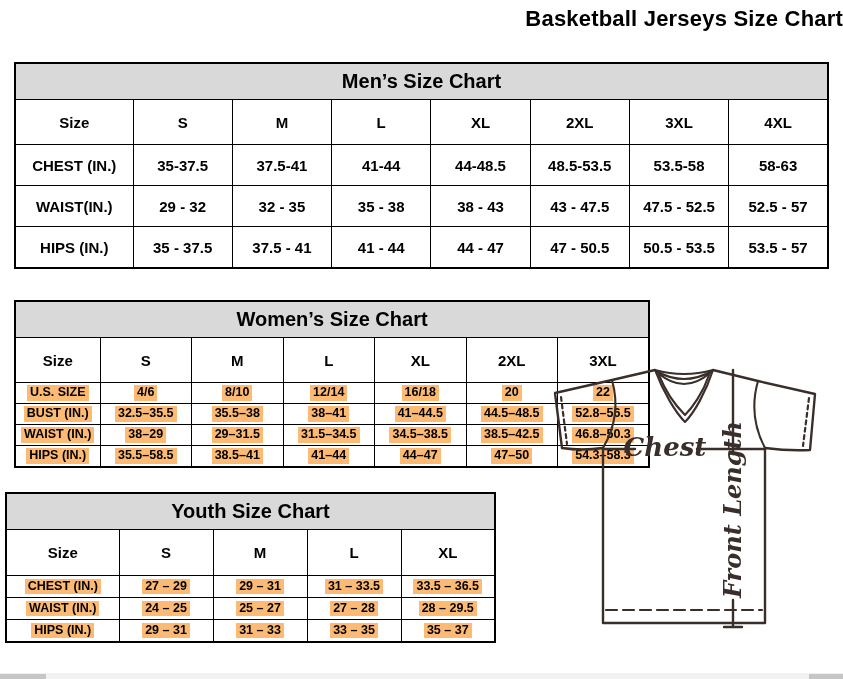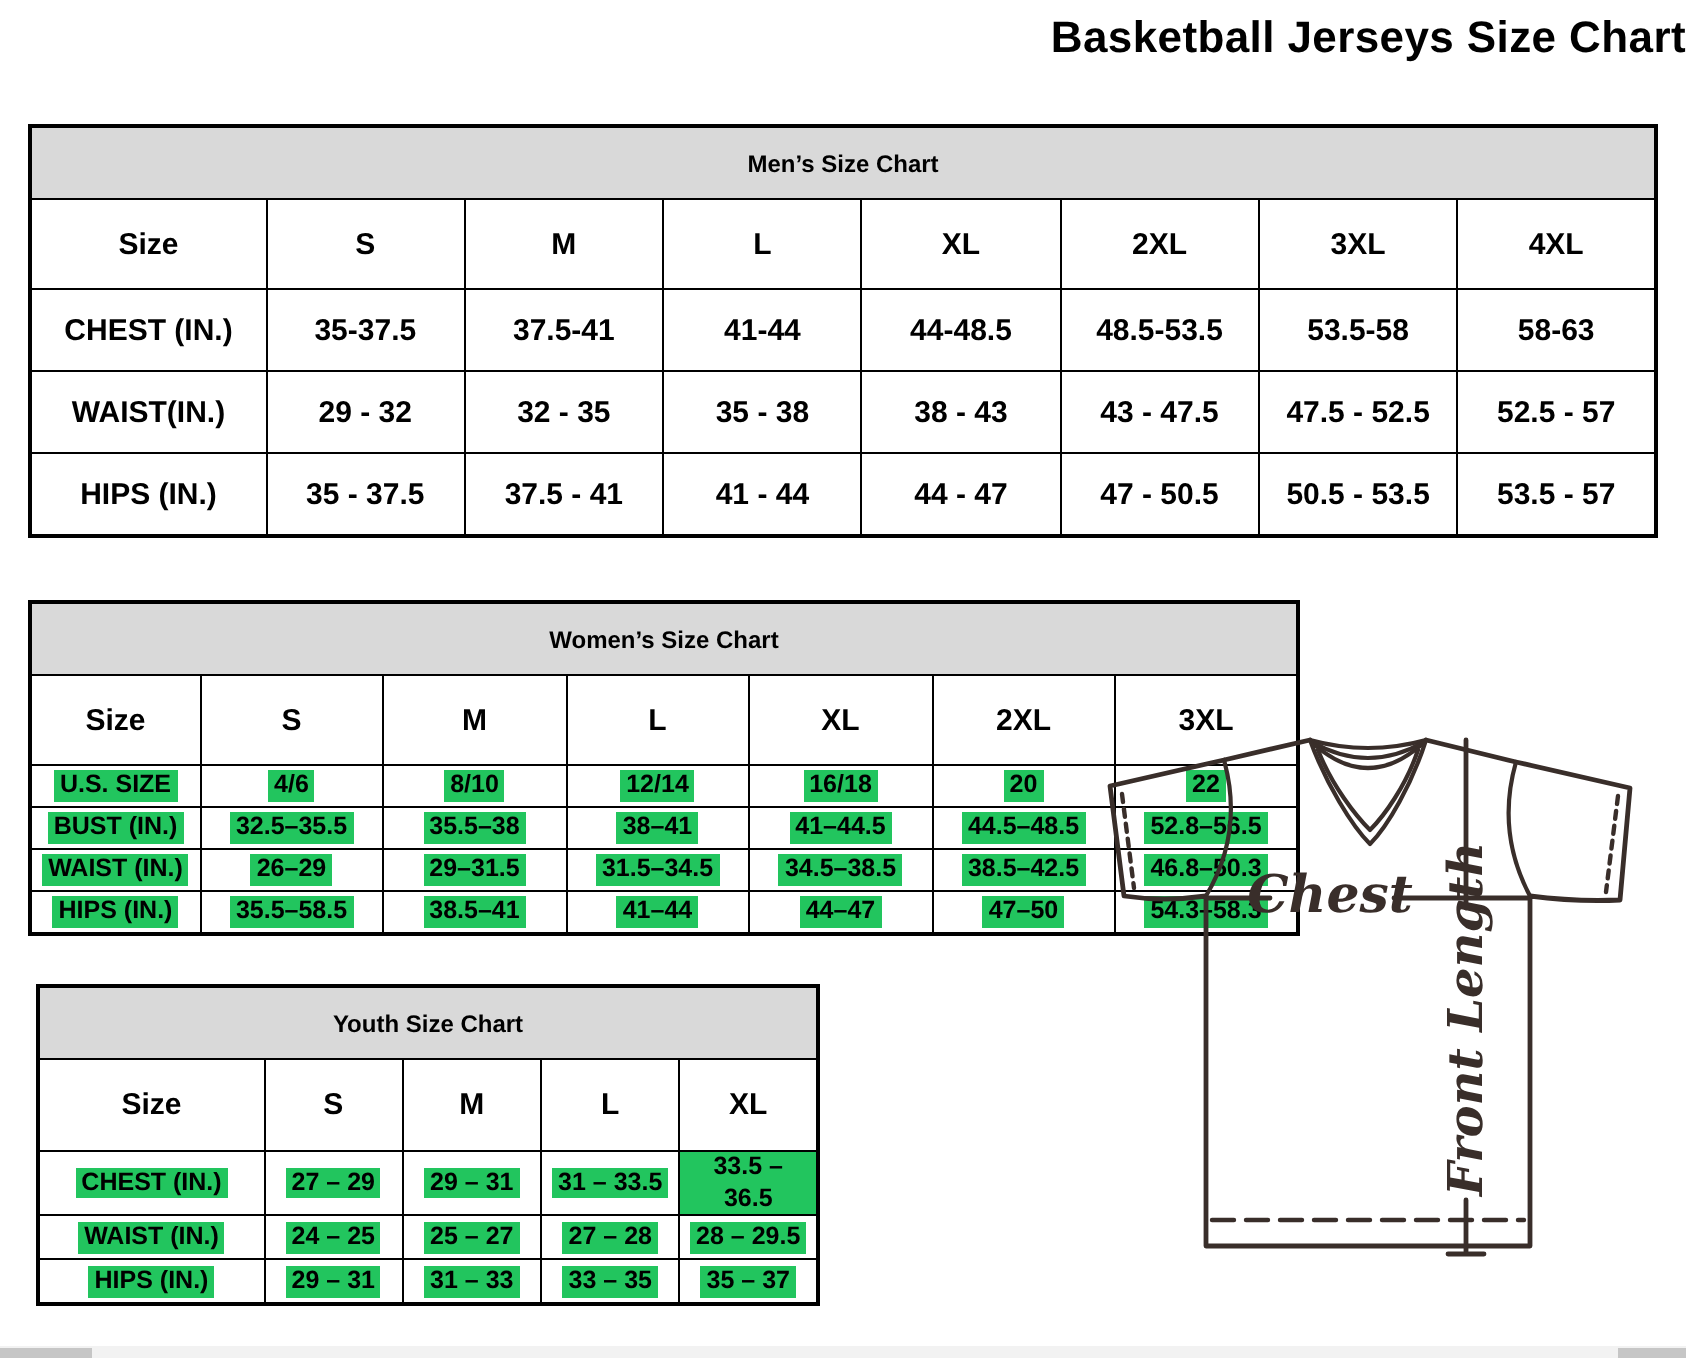--- a/index.html
+++ b/index.html
@@ -7,38 +7,38 @@
          font-family:"Liberation Sans", sans-serif; color:#000; }
 
   .page-title { position:absolute; top:6px; left:0; width:100%; text-align:right;
                 font-size:22px; font-weight:bold; margin:0; letter-spacing:0.2px; }
 
   .tbl { position:absolute; }
   .tbl table { width:100%; border-collapse:collapse; table-layout:fixed;
                border:2px solid #000; }
   .tbl th, .tbl td { border:1px solid #000; text-align:center; vertical-align:middle;
                      font-weight:bold; padding:0; overflow:hidden; }
-  .band th { background:#d9d9d9; font-size:12px; height:35px; }
+  .band th { background:#d9d9d9; font-size:20px; height:35px; }
 
   
   .men-tbl  { left:14px; top:62px;  width:815px; }
   .men-tbl .sizes th { height:44px; font-size:15px; }
   .men-tbl tbody th, .men-tbl tbody td { height:40px; font-size:15px; }
 
   
   .women-tbl { left:14px; top:300px; width:636px; }
   .women-tbl .sizes th { height:44px; font-size:15px; }
   .women-tbl tbody th, .women-tbl tbody td { height:20px; font-size:12.5px; }
 
   
-  .youth-tbl { left:18px; top:492px; width:392px; }
+  .youth-tbl { left:5px; top:492px; width:491px; }
   .youth-tbl .sizes th { height:45px; font-size:15px; }
   .youth-tbl tbody th, .youth-tbl tbody td { height:21px; font-size:12.5px; }
 
-  .hl { background:#22c55e; padding:0 3px; display:inline-block; line-height:1.25; }
+  .hl { background:#fdba74; padding:0 3px; display:inline-block; line-height:1.25; }
 
   
   .jersey { position:absolute; left:548px; top:360px; width:287px; height:312px; }
   .jersey svg { display:block; }
   .measure-label { font-family:"DejaVu Serif", serif; font-style:italic;
                    font-weight:bold; fill:#392e2a; }
 
   
   .hscrollbar { position:absolute; left:0; bottom:0; width:843px; height:6px;
                 background:#f2f2f2; }
@@ -151,21 +151,21 @@
         <th><span class="hl">BUST (IN.)</span></th>
         <td><span class="hl">32.5–35.5</span></td>
         <td><span class="hl">35.5–38</span></td>
         <td><span class="hl">38–41</span></td>
         <td><span class="hl">41–44.5</span></td>
         <td><span class="hl">44.5–48.5</span></td>
         <td><span class="hl">52.8–56.5</span></td>
       </tr>
       <tr>
         <th><span class="hl">WAIST (IN.)</span></th>
-        <td><span class="hl">26–29</span></td>
+        <td><span class="hl">38–29</span></td>
         <td><span class="hl">29–31.5</span></td>
         <td><span class="hl">31.5–34.5</span></td>
         <td><span class="hl">34.5–38.5</span></td>
         <td><span class="hl">38.5–42.5</span></td>
         <td><span class="hl">46.8–50.3</span></td>
       </tr>
       <tr>
         <th><span class="hl">HIPS (IN.)</span></th>
         <td><span class="hl">35.5–58.5</span></td>
         <td><span class="hl">38.5–41</span></td>

